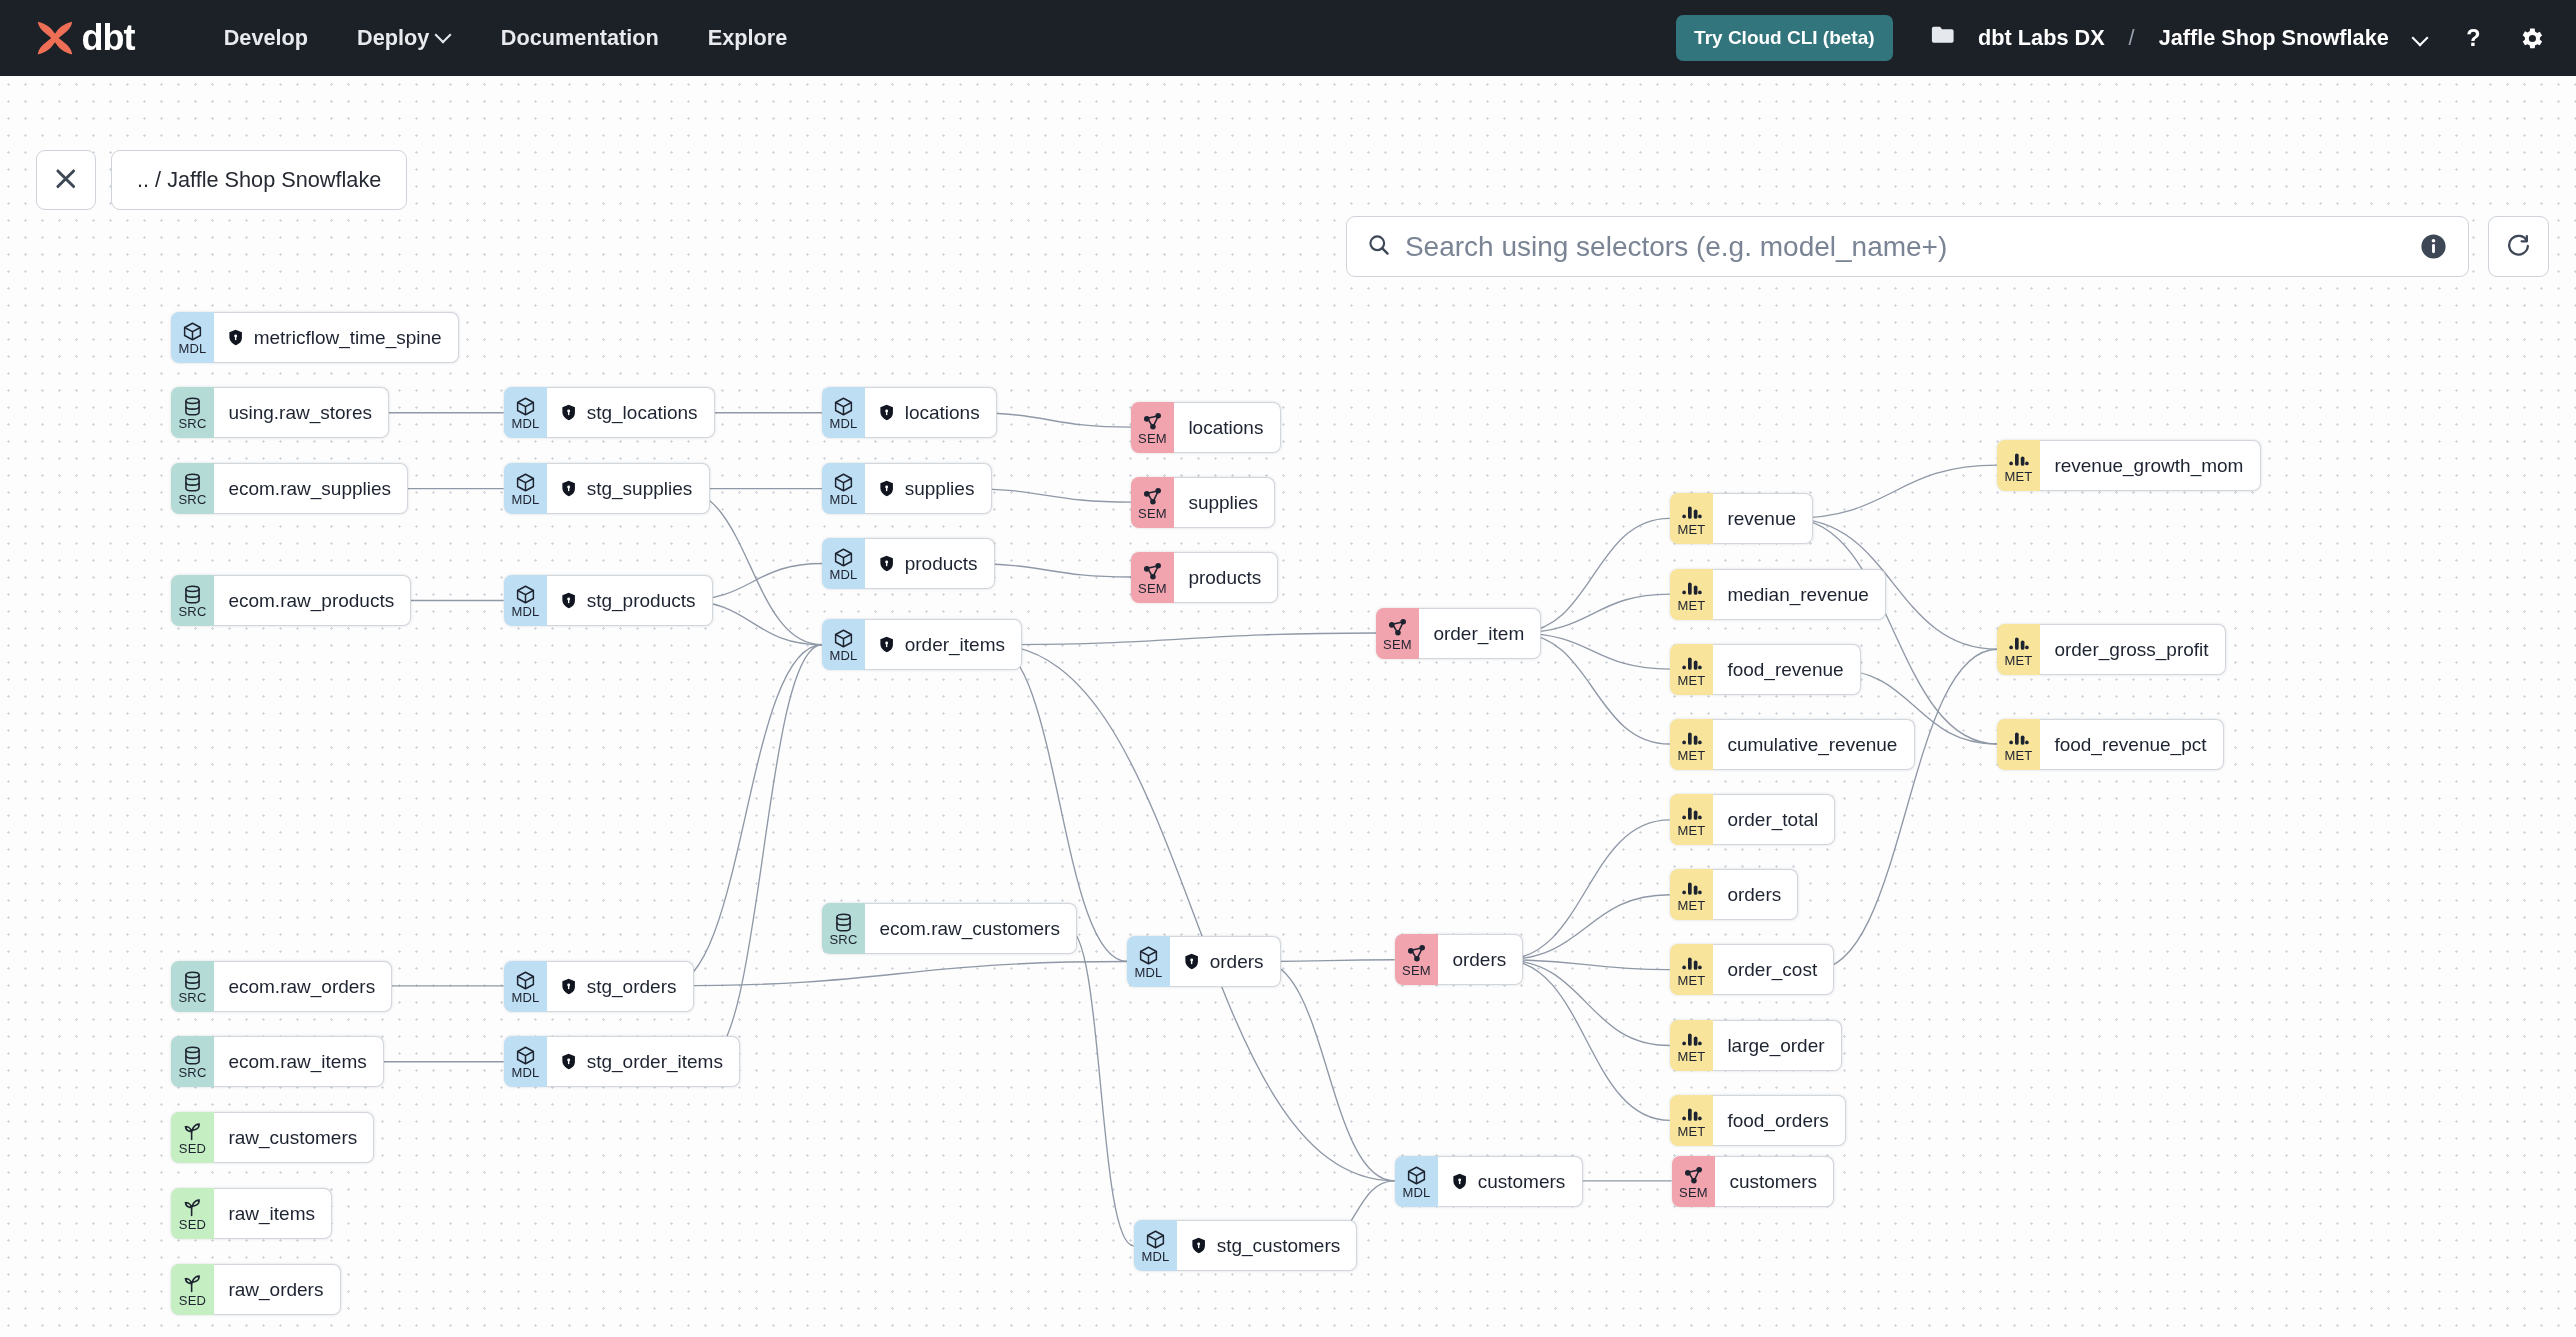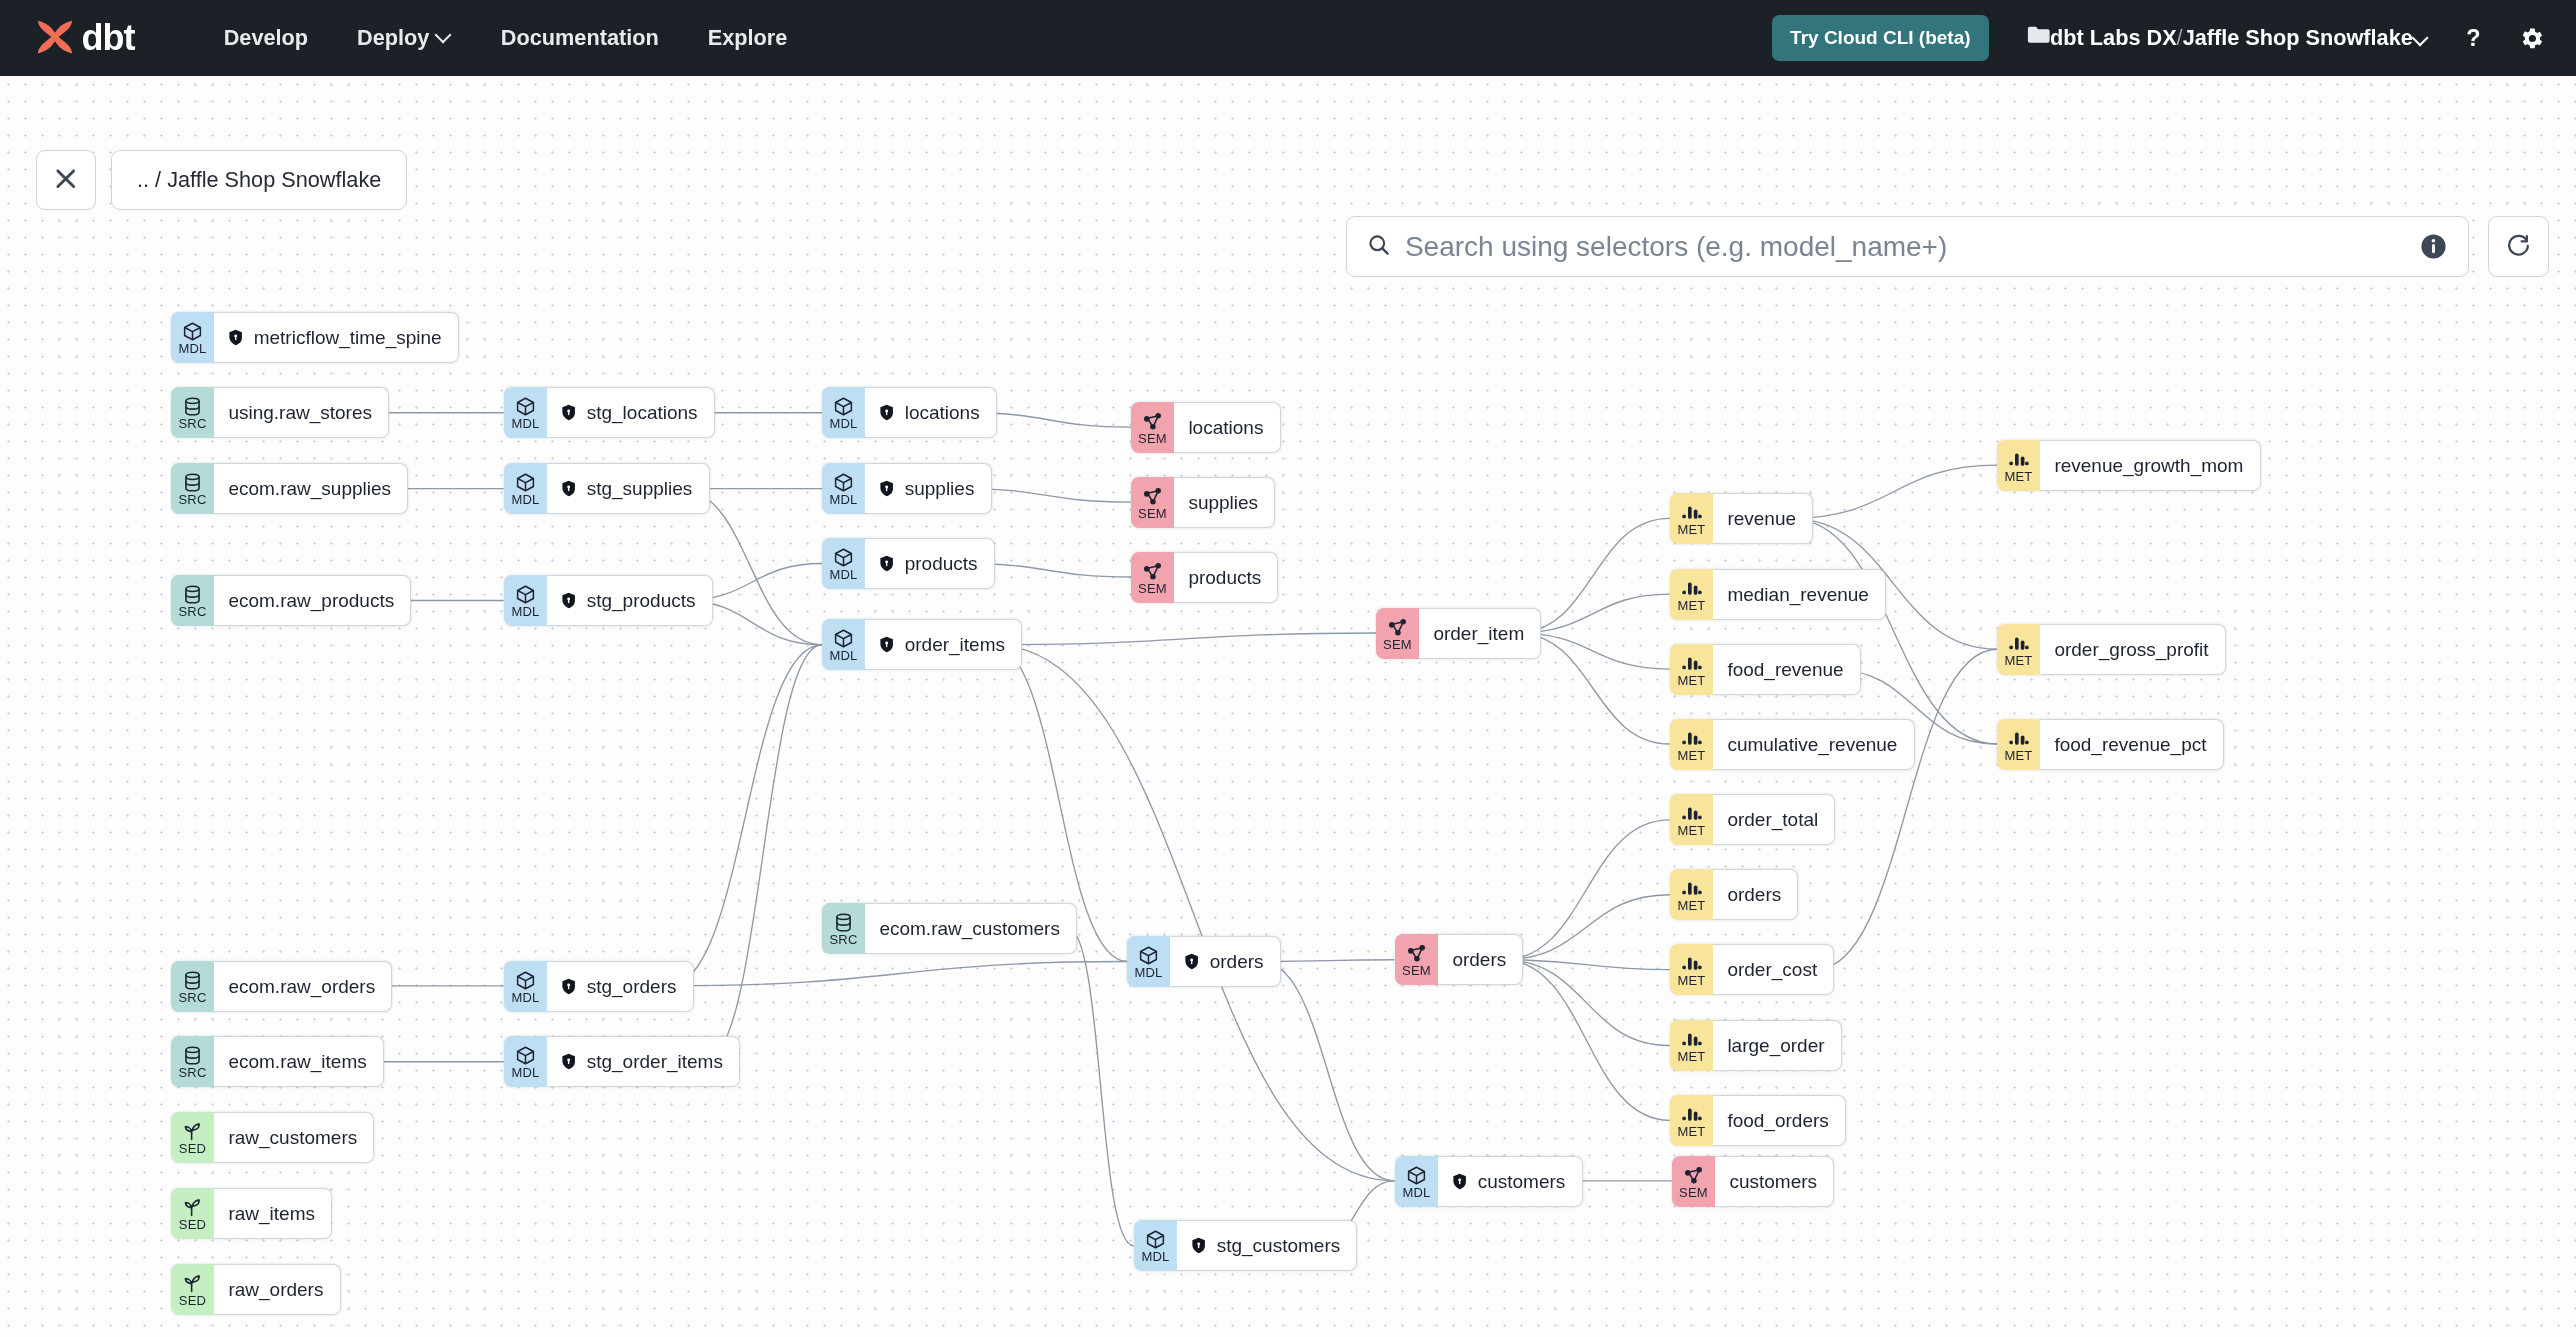--- a/index.html
+++ b/index.html
@@ -9,21 +9,21 @@
     background: #ffffff;
     overflow: hidden;
   }
 
   
   #topnav {
     position: absolute; left: 0; top: 0; width: 2576px; height: 76px;
     background: #1c2128;
     display: flex; align-items: center;
   }
-  #logo-wrap { display: flex; margin-left: 34px; }
+  #logo-wrap { display: flex; align-items: center; margin-left: 34px; }
   #logo-mark { width: 42px; height: 40px; }
   #logo-word {
     color: #ffffff; font-size: 36px; font-weight: 700;
     letter-spacing: -0.9px; margin-left: 5.4px;
   }
   .nav-link {
     color: #e8eaed; font-size: 21.7px; font-weight: 600;
     margin-left: 49px; display: flex; align-items: center; gap: 8.1px;
     white-space: nowrap;
     justify-content: flex-end;
@@ -39,21 +39,21 @@
   #nav-right {
     margin-left: auto; display: flex; align-items: center;
     margin-right: 31px; gap: 0;
   }
   #try-cli {
     background: #33757c; color: #ffffff; font-size: 19px; font-weight: 600;
     border-radius: 7.2px; padding: 11.7px 18px; border: none;
     font-family: "Liberation Sans", sans-serif; white-space: nowrap;
   }
   #breadcrumb-nav {
-    display: flex; align-items: center; gap: 0;
+    display: flex; align-items: center; gap: 24px;
     margin-left: 38px; color: #ffffff; font-size: 21.7px; font-weight: 600;
     white-space: nowrap;
   }
   #breadcrumb-nav .sep { color: #9aa4b0; font-weight: 400; }
   #project-chev { position: relative; width: 16.2px; height: 14.4px; }
   #project-chev::after {
     content: ""; position: absolute; left: 0.9px; top: 0.9px;
     width: 10px; height: 10px;
     border-right: 2.3px solid #ffffff; border-bottom: 2.3px solid #ffffff;
     transform: rotate(45deg);

